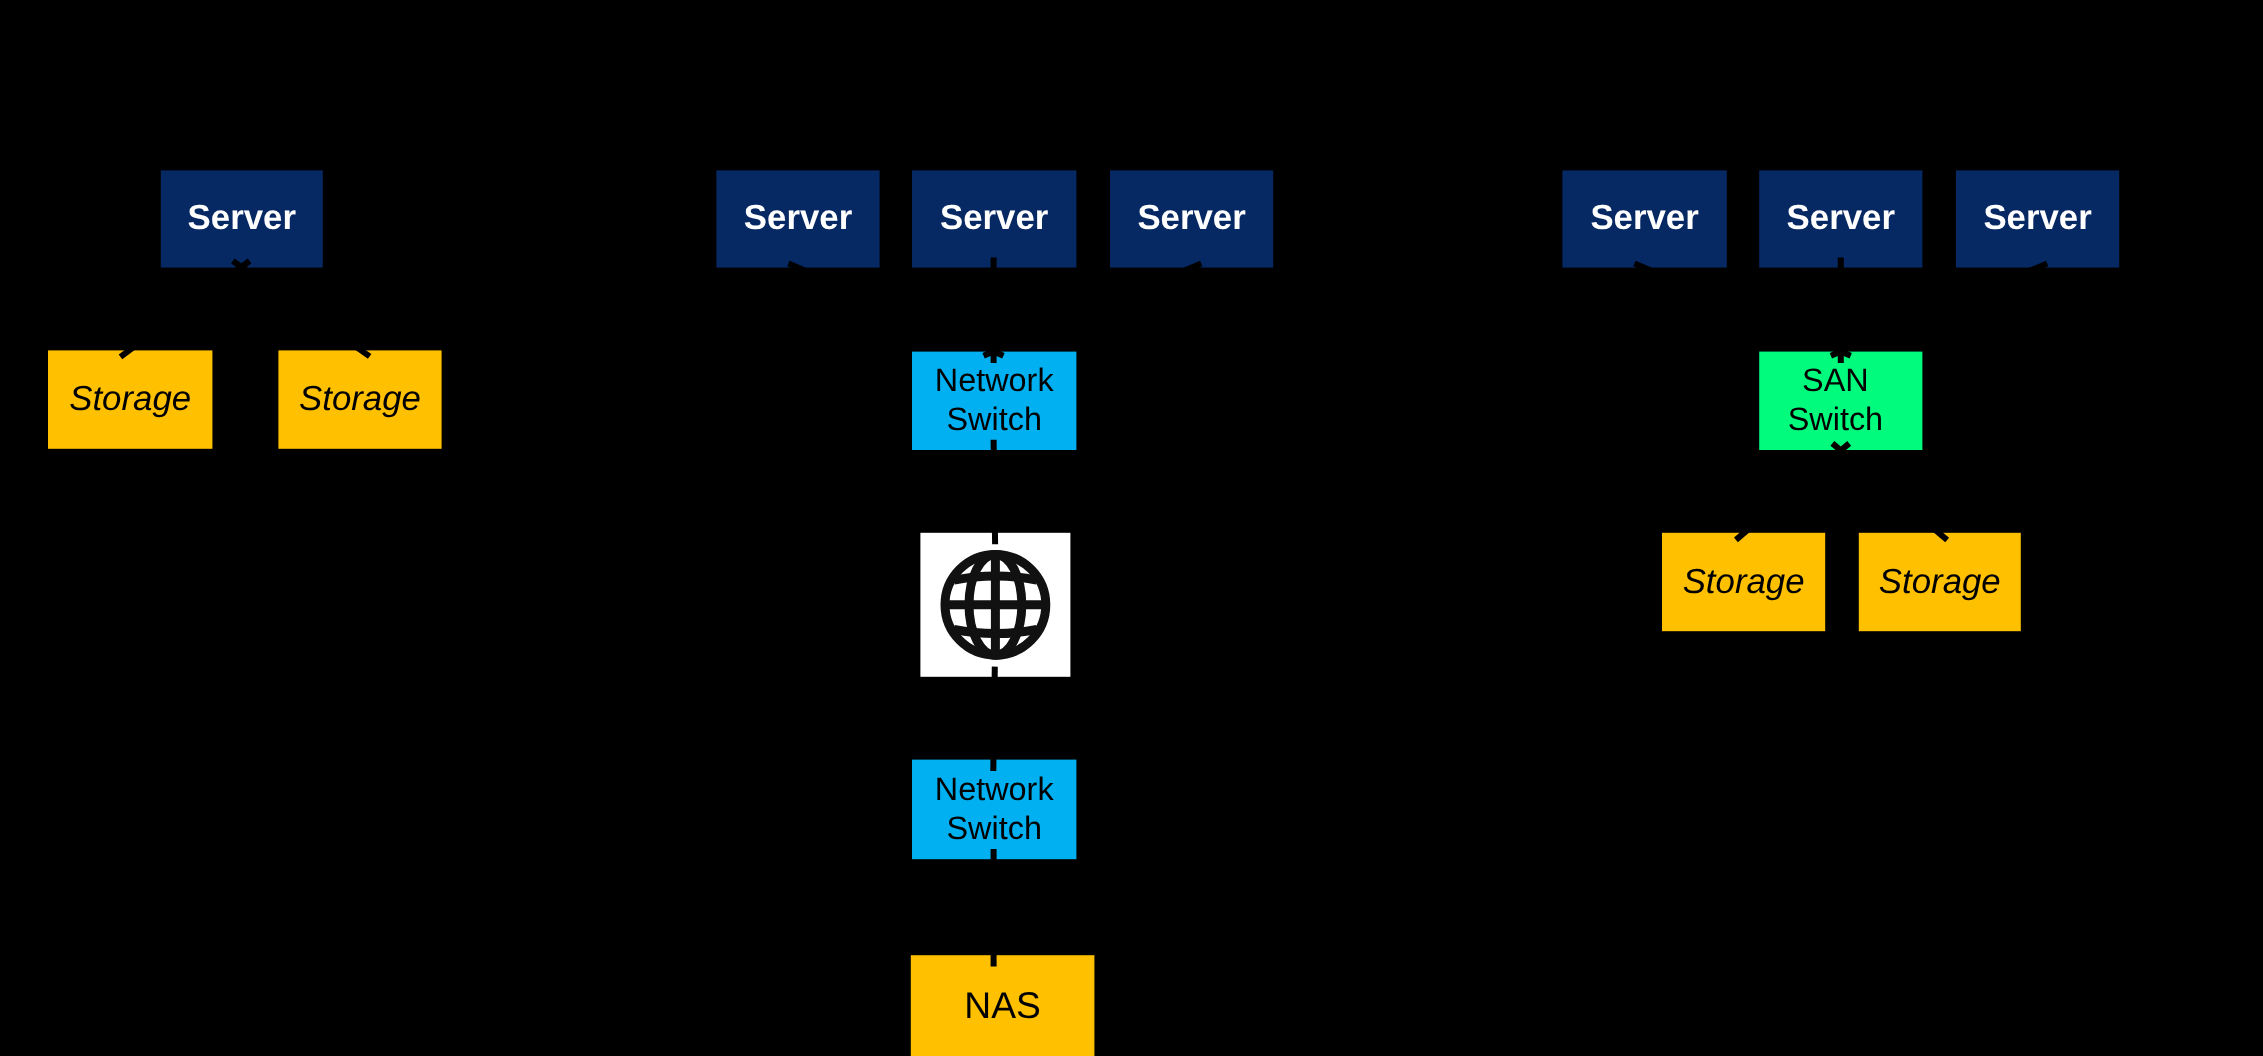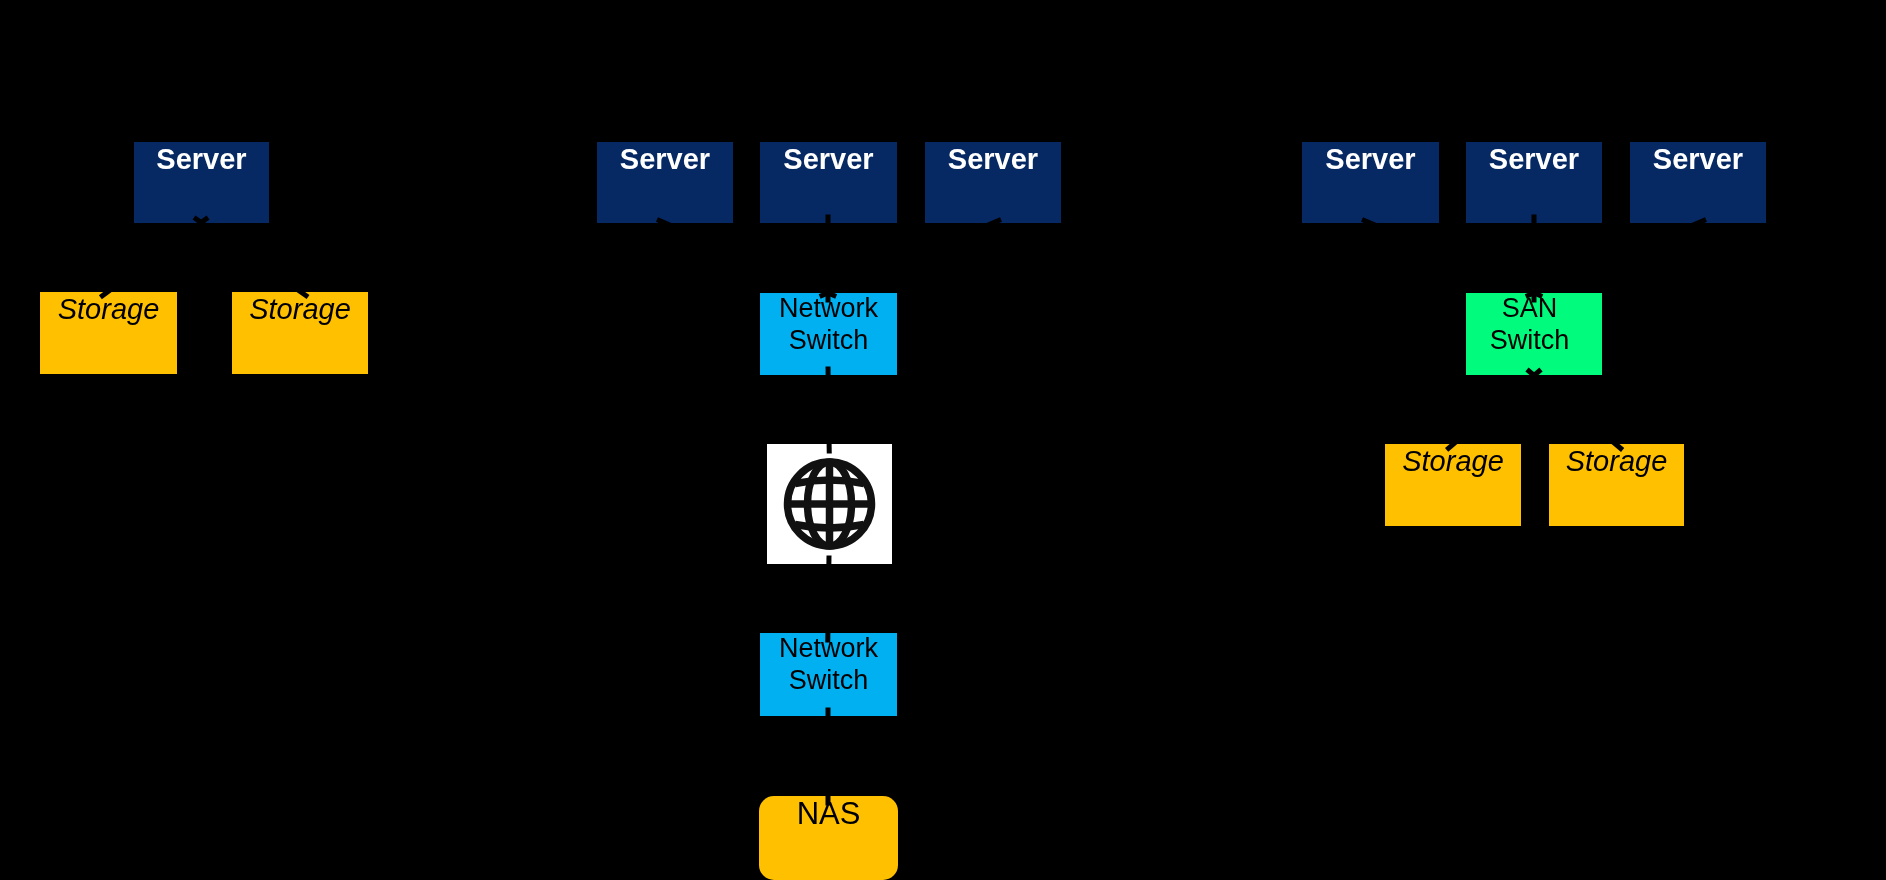--- a/index.html
+++ b/index.html
@@ -11,21 +11,21 @@
   .stage {
     position: relative;
     width: 1886px;
     height: 880px;
     background: var(--background, #000);
     overflow: hidden;
   }
   .node {
     position: absolute;
     display: flex;
-    align-items: flex-start;
+    align-items: center;
     justify-content: center;
     text-align: center;
     box-sizing: border-box;
     line-height: 1.18;
     z-index: 2;
   }
   .server {
     background: var(--server_fill, #062863);
     color: var(--server_text, #fff);
     font-weight: bold;
@@ -105,21 +105,21 @@
         <line x1="18" y1="60" x2="102" y2="60"></line>
         <path d="M 25.5 39.5 Q 60 32.5 94.5 39.5"></path>
         <path d="M 25.5 80.5 Q 60 87.5 94.5 80.5"></path>
       </g>
     </svg>
   </div>
 
   <div class="node netswitch" style="left:760px; top:633px; width:137px; height:83px;">
     <span>Network Switch</span>
   </div>
-  <div class="node nas" style="left:759px; top:796px; width:139px; height:84px;border-radius:15px;">
+  <div class="node nas" style="left:759px; top:796px; width:153px; height:84px;">
     <span>NAS</span>
   </div>
 
   <div class="node server" style="left:1302px; top:142px; width:137px; height:81px;">
     <span>Server</span>
   </div>
   <div class="node server" style="left:1466px; top:142px; width:136px; height:81px;">
     <span>Server</span>
   </div>
   <div class="node server" style="left:1630px; top:142px; width:136px; height:81px;">

